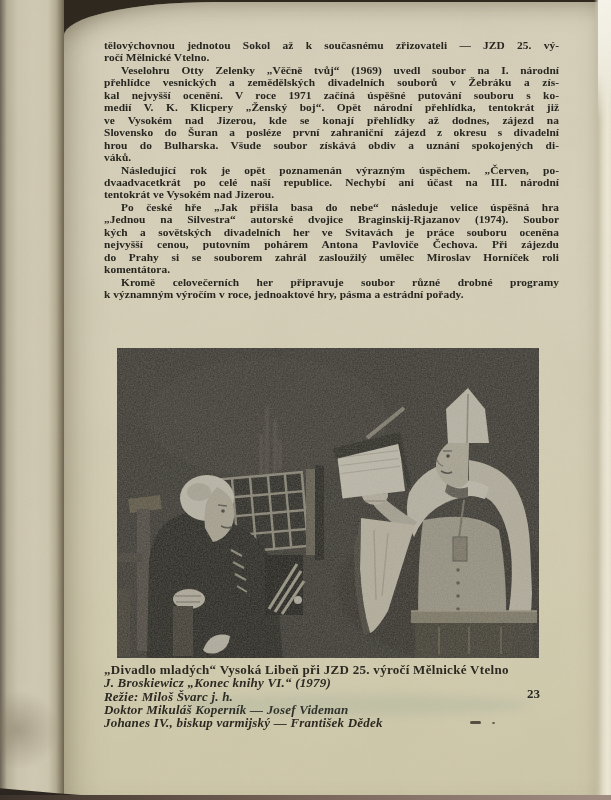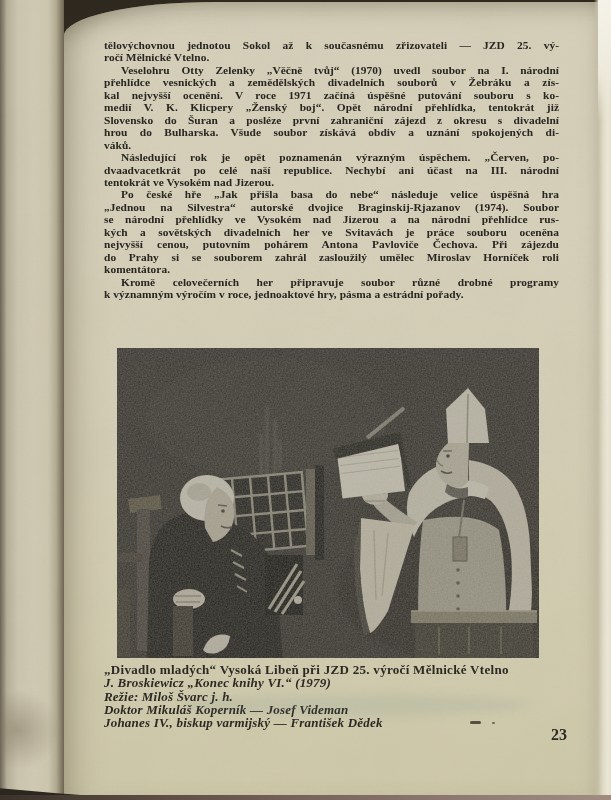--- a/index.html
+++ b/index.html
@@ -35,21 +35,21 @@
   .line.ind{text-indent:17px;}
   
   .photo{position:absolute;left:53px;top:346px;width:422px;height:310px;
     box-shadow:inset 0 0 18px rgba(10,9,6,.65);background:#34322c;}
   .photo svg{display:block;width:100%;height:100%;}
   
   .caption{position:absolute;left:40px;top:661px;width:430px;
     font-size:13px;line-height:13.3px;color:#2b2922;font-weight:700;}
   .cap-roman{font-style:normal;letter-spacing:.3px;}
   .cap-italic{font-style:italic;letter-spacing:.2px;}
-  .page-number{position:absolute;left:463px;top:724px;font-size:16px;font-weight:700;color:#2b2922;margin-left:24px;}
+  .page-number{position:absolute;left:463px;top:684px;font-size:13px;font-weight:700;color:#2b2922;}
   
   .teal-smudge{position:absolute;left:115px;top:692px;width:350px;height:22px;
     background:rgba(96,138,134,.12);filter:blur(4px);border-radius:50%;}
   .ink-mark{position:absolute;left:406px;top:719px;width:11px;height:3px;
     background:rgba(52,48,38,.8);border-radius:2px;}
   .ink-dot{position:absolute;left:428px;top:720px;width:3px;height:2px;
     background:rgba(52,48,38,.7);border-radius:50%;}
   .texture{position:absolute;left:0;top:0;width:611px;height:800px;pointer-events:none;mix-blend-mode:multiply;opacity:.55;}
 </style>
 </head>
@@ -57,33 +57,33 @@
 
 <div class="scene">
 
   <div class="under-page"></div>
   <div class="under-page-crease"></div>
 
   <div class="page">
     <div class="text-block" id="paragraphs">
         <div class="line just">tělovýchovnou jednotou Sokol až k současnému zřizovateli — JZD 25. vý-</div>
         <div class="line">ročí Mělnické Vtelno.</div>
-        <div class="line just ind">Veselohru Otty Zelenky „Věčně tvůj“ (1970) uvedl soubor na I. národní</div>
+        <div class="line just ind">Veselohru Otty Zelenky „Věčně tvůj“ (1969) uvedl soubor na I. národní</div>
         <div class="line just">přehlídce vesnických a zemědělských divadelních souborů v Žebráku a zís-</div>
         <div class="line just">kal nejvyšší ocenění. V roce 1971 začíná úspěšné putování souboru s ko-</div>
         <div class="line just">medií V. K. Klicpery „Ženský boj“. Opět národní přehlídka, tentokrát již</div>
+        <div class="line just">ve Vysokém nad Jizerou, kde se konají přehlídky až dodnes, zájezd na</div>
         <div class="line just">Slovensko do Šuran a posléze první zahraniční zájezd z okresu s divadelní</div>
         <div class="line just">hrou do Bulharska. Všude soubor získává obdiv a uznání spokojených di-</div>
         <div class="line">váků.</div>
         <div class="line just ind">Následující rok je opět poznamenán výrazným úspěchem. „Červen, po-</div>
         <div class="line just">dvaadvacetkrát po celé naší republice. Nechybí ani účast na III. národní</div>
         <div class="line">tentokrát ve Vysokém nad Jizerou.</div>
         <div class="line just ind">Po české hře „Jak přišla basa do nebe“ následuje velice úspěšná hra</div>
         <div class="line just">„Jednou na Silvestra“ autorské dvojice Braginskij-Rjazanov (1974). Soubor</div>
-        <div class="line just">se národní přehlídky ve Vysokém nad Jizerou a na národní přehlídce rus-</div>
         <div class="line just">kých a sovětských divadelních her ve Svitavách je práce souboru oceněna</div>
         <div class="line just">nejvyšší cenou, putovním pohárem Antona Pavloviče Čechova. Při zájezdu</div>
         <div class="line just">do Prahy si se souborem zahrál zasloužilý umělec Miroslav Horníček roli</div>
         <div class="line">komentátora.</div>
         <div class="line just ind">Kromě celovečerních her připravuje soubor různé drobné programy</div>
         <div class="line">k významným výročím v roce, jednoaktové hry, pásma a estrádní pořady.</div>
       </div>
 
     <div class="photo">
       <svg viewBox="0 0 422 310" preserveAspectRatio="none">

